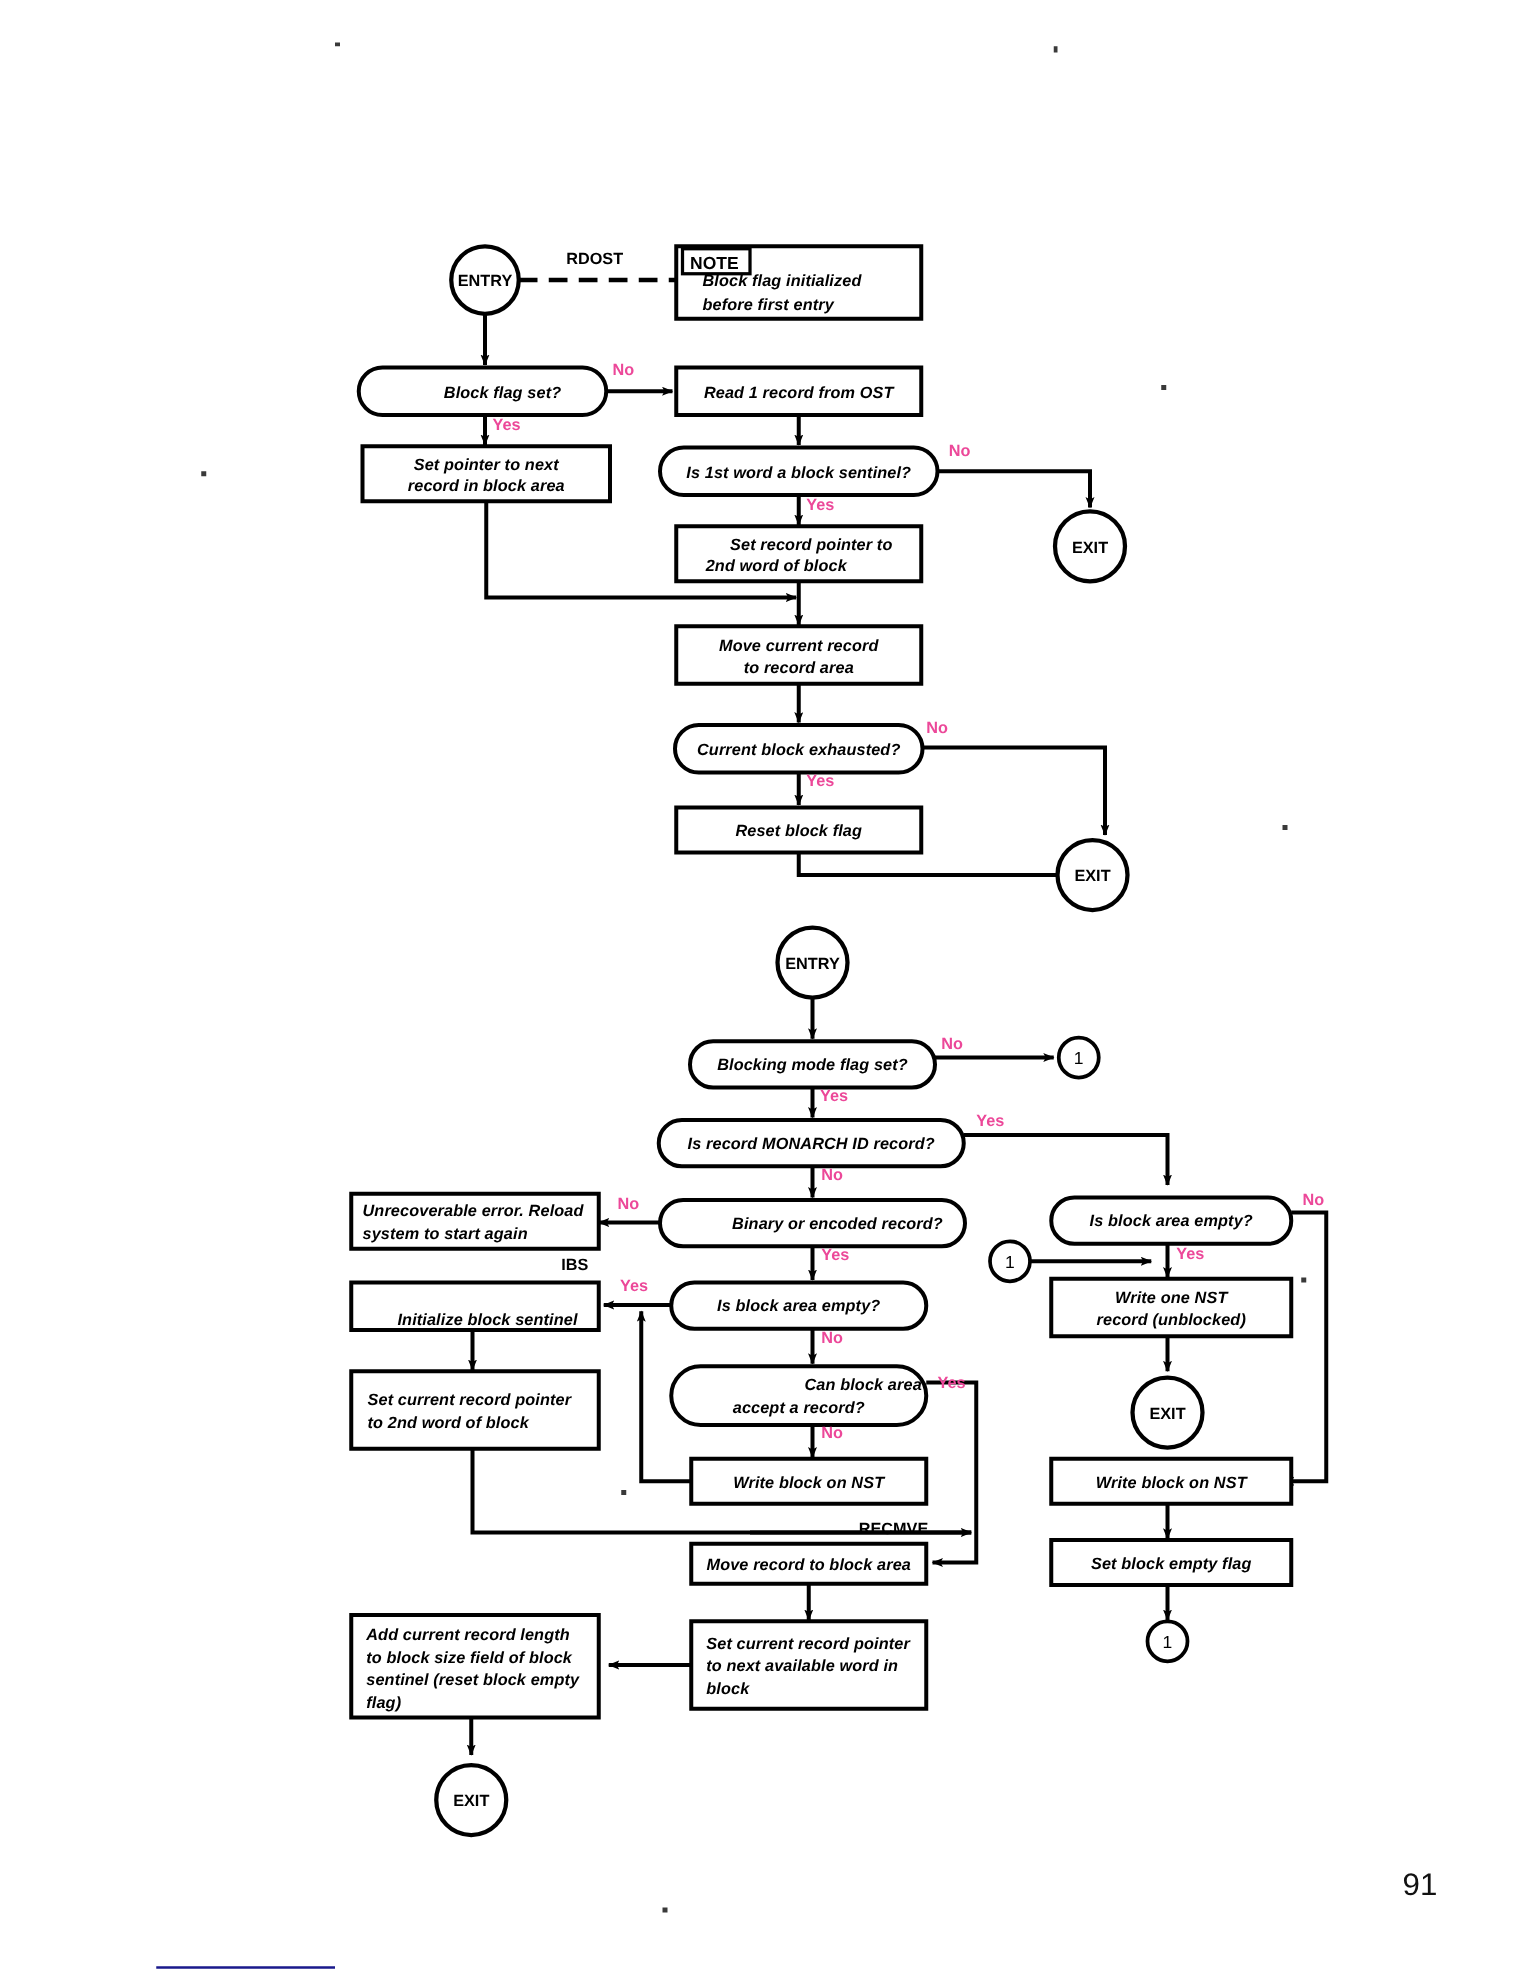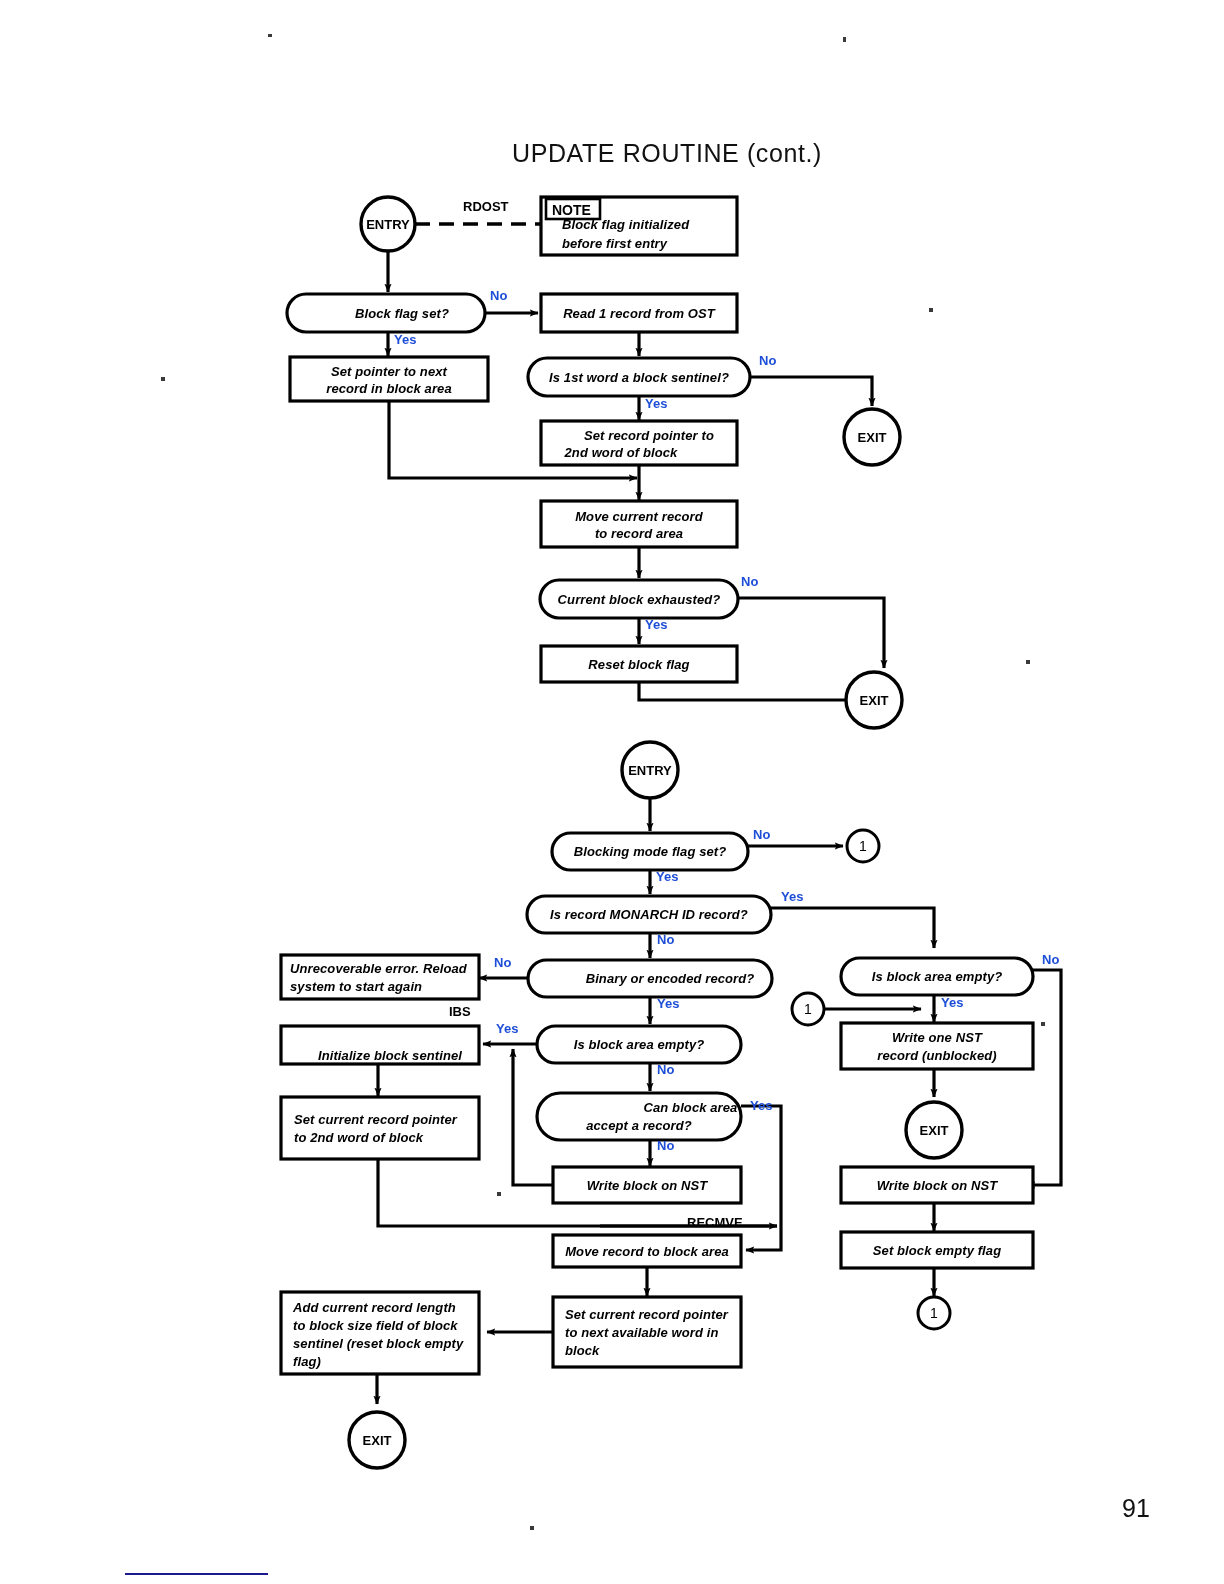--- a/index.html
+++ b/index.html
@@ -14,41 +14,40 @@
 
   
   .lbl{position:absolute;font-size:13px;font-weight:bold;color:#000;
        line-height:17px;letter-spacing:.1px;text-align:center;
        display:flex;align-items:center;justify-content:center;font-style:italic;}
   .lbl.left{text-align:left;justify-content:flex-start;}
   .term{position:absolute;font-size:13px;font-weight:bold;color:#000;
         display:flex;align-items:center;justify-content:center;}
   .conn{position:absolute;font-size:14px;color:#000;
         display:flex;align-items:center;justify-content:center;}
-  .yn{position:absolute;font-size:13px;font-weight:bold;color:#1d4ed8;white-space:nowrap;}
+  .yn{position:absolute;font-size:13px;font-weight:bold;color:#ec4899;white-space:nowrap;}
   .tag{position:absolute;font-size:13px;font-weight:bold;color:#000;white-space:nowrap;}
   .notehdr{position:absolute;font-size:14px;font-weight:bold;color:#000;white-space:nowrap;}
   .speck{position:absolute;background:#3a3a3a;}
   .bluerule{position:absolute;background:#1a1a8c;height:2px;}
 </style>
 </head>
 <body>
 
 <div id="page">
 
   <div class="speck" style="left:268px;top:34px;width:4px;height:3px;"></div>
   <div class="speck" style="left:843px;top:37px;width:3px;height:5px;"></div>
   <div class="speck" style="left:929px;top:308px;width:4px;height:4px;"></div>
   <div class="speck" style="left:161px;top:377px;width:4px;height:4px;"></div>
   <div class="speck" style="left:1026px;top:660px;width:4px;height:4px;"></div>
   <div class="speck" style="left:1041px;top:1022px;width:4px;height:4px;"></div>
   <div class="speck" style="left:497px;top:1192px;width:4px;height:4px;"></div>
   <div class="speck" style="left:530px;top:1526px;width:4px;height:4px;"></div>
 
-  <div class="title" style="left:512px;top:139px;">UPDATE ROUTINE (cont.)</div>
 
   <svg id="fc" viewBox="0 0 1224 1584">
     <defs>
       <marker id="ah" markerWidth="10" markerHeight="10" refX="8.4" refY="3.6" orient="auto" markerUnits="userSpaceOnUse">
         <path d="M0,0 L9,3.6 L0,7.2 L2,3.6 z" fill="#000"></path>
       </marker>
     </defs>
     <g fill="none" stroke="#000" stroke-width="3.2">
 
       <circle cx="388" cy="224" r="27" stroke-width="3.4" fill="#fff"></circle>
@@ -177,21 +176,21 @@
       <line x1="934" y1="1203" x2="934" y2="1231" marker-end="url(#ah)"></line>
 
       <rect x="841" y="1232" width="192" height="36" fill="#fff"></rect>
       <line x1="934" y1="1268" x2="934" y2="1296" marker-end="url(#ah)"></line>
 
       <circle cx="934" cy="1313" r="16" stroke-width="3" fill="#fff"></circle>
     </g>
   </svg>
 
   <div class="term" style="left:358px;top:214px;width:60px;height:20px;">ENTRY</div>
-  <div class="tag" style="left:463px;top:199px;">RDOST</div>
+  <div class="tag" style="left:453px;top:199px;">RDOST</div>
   <div class="notehdr" style="left:552px;top:202px;">NOTE</div>
   <div class="lbl left" style="left:562px;top:215px;width:175px;height:18px;">Block flag initialized</div>
   <div class="lbl left" style="left:562px;top:234px;width:175px;height:18px;">before first entry</div>
 
   <div class="lbl" style="left:289px;top:294px;width:194px;height:38px;margin-left:16px;">Block flag set?</div>
   <div class="yn" style="left:490px;top:288px;">No</div>
   <div class="yn" style="left:394px;top:332px;">Yes</div>
 
   <div class="lbl" style="left:292px;top:362px;width:194px;height:18px;">Set pointer to next</div>
   <div class="lbl" style="left:292px;top:379px;width:194px;height:18px;">record in block area</div>

